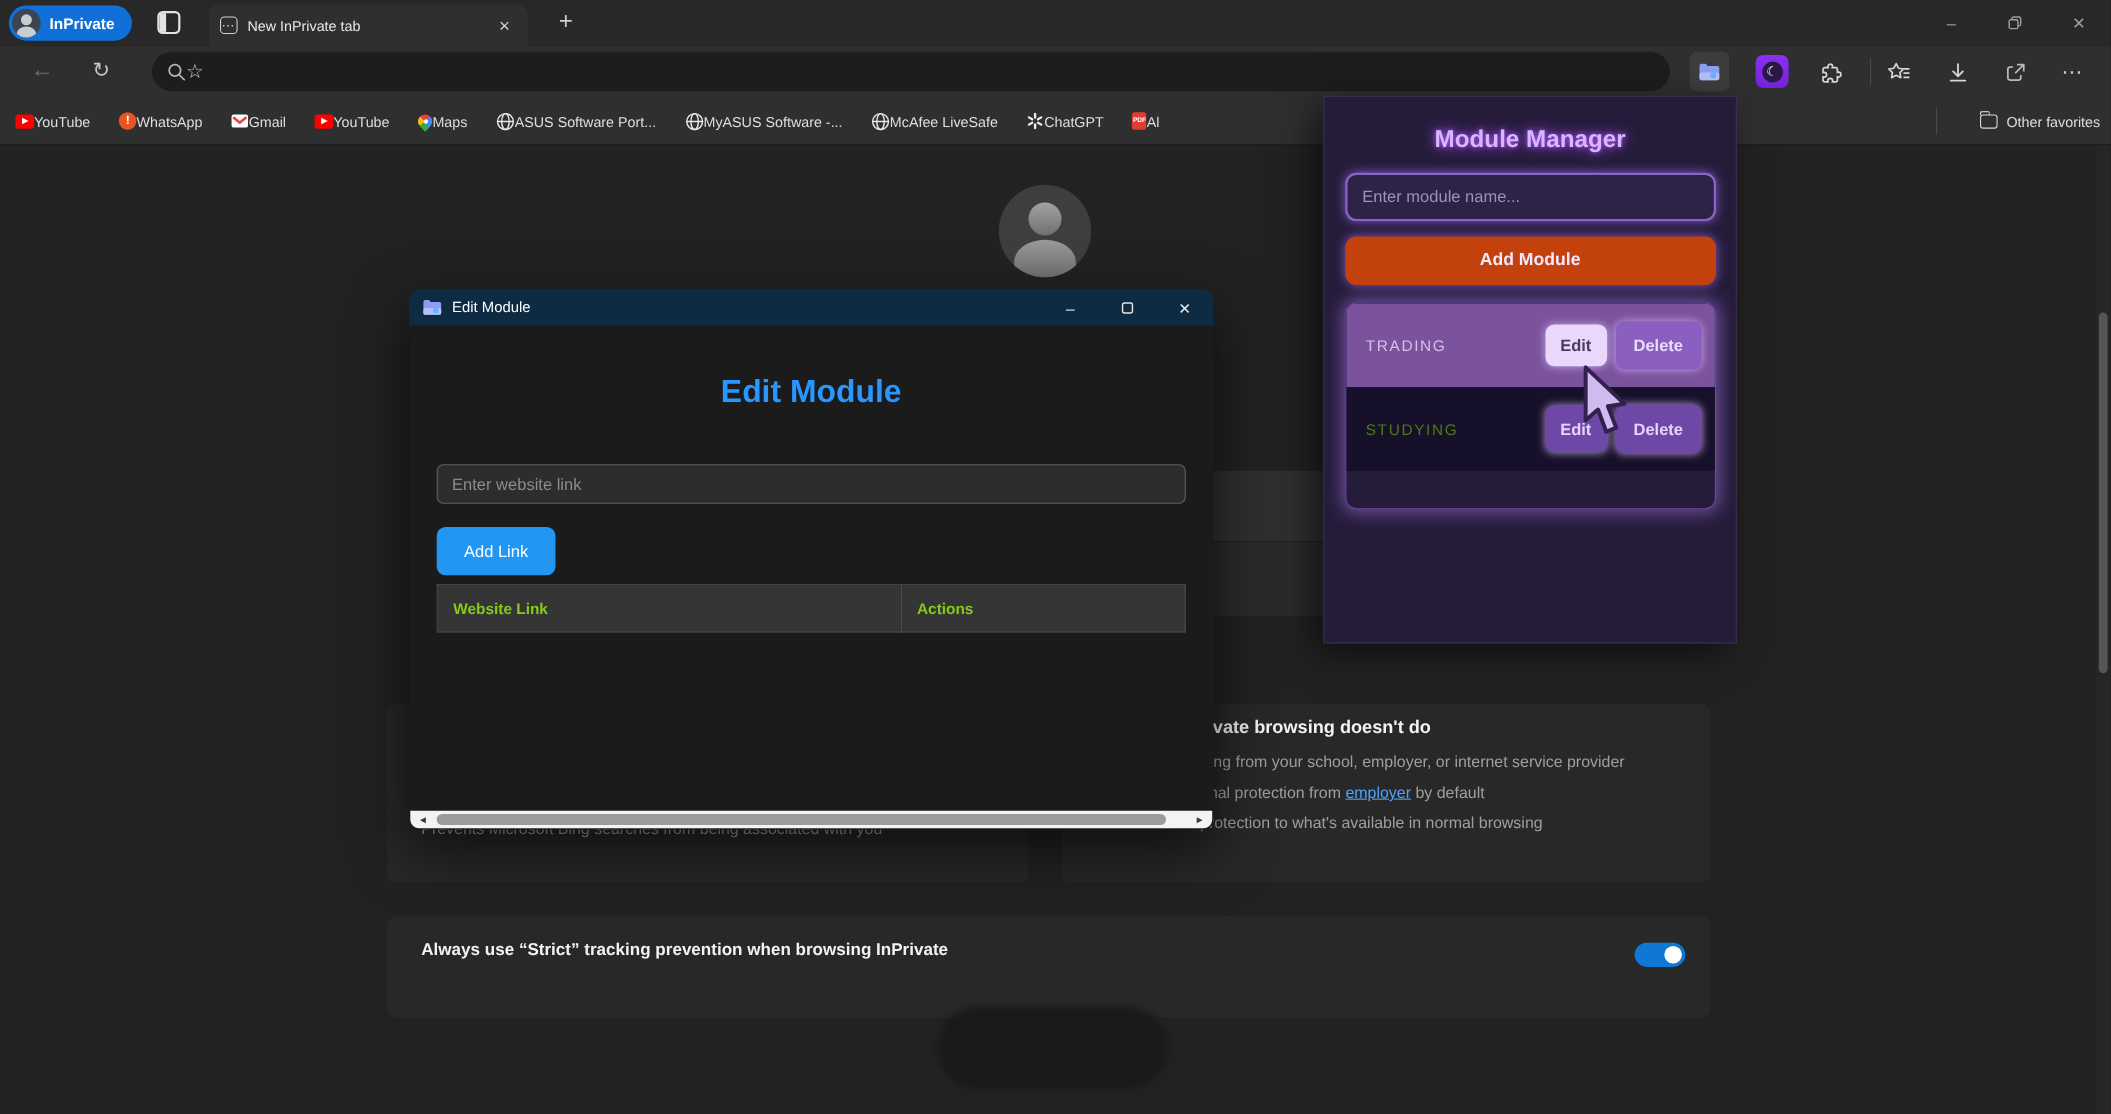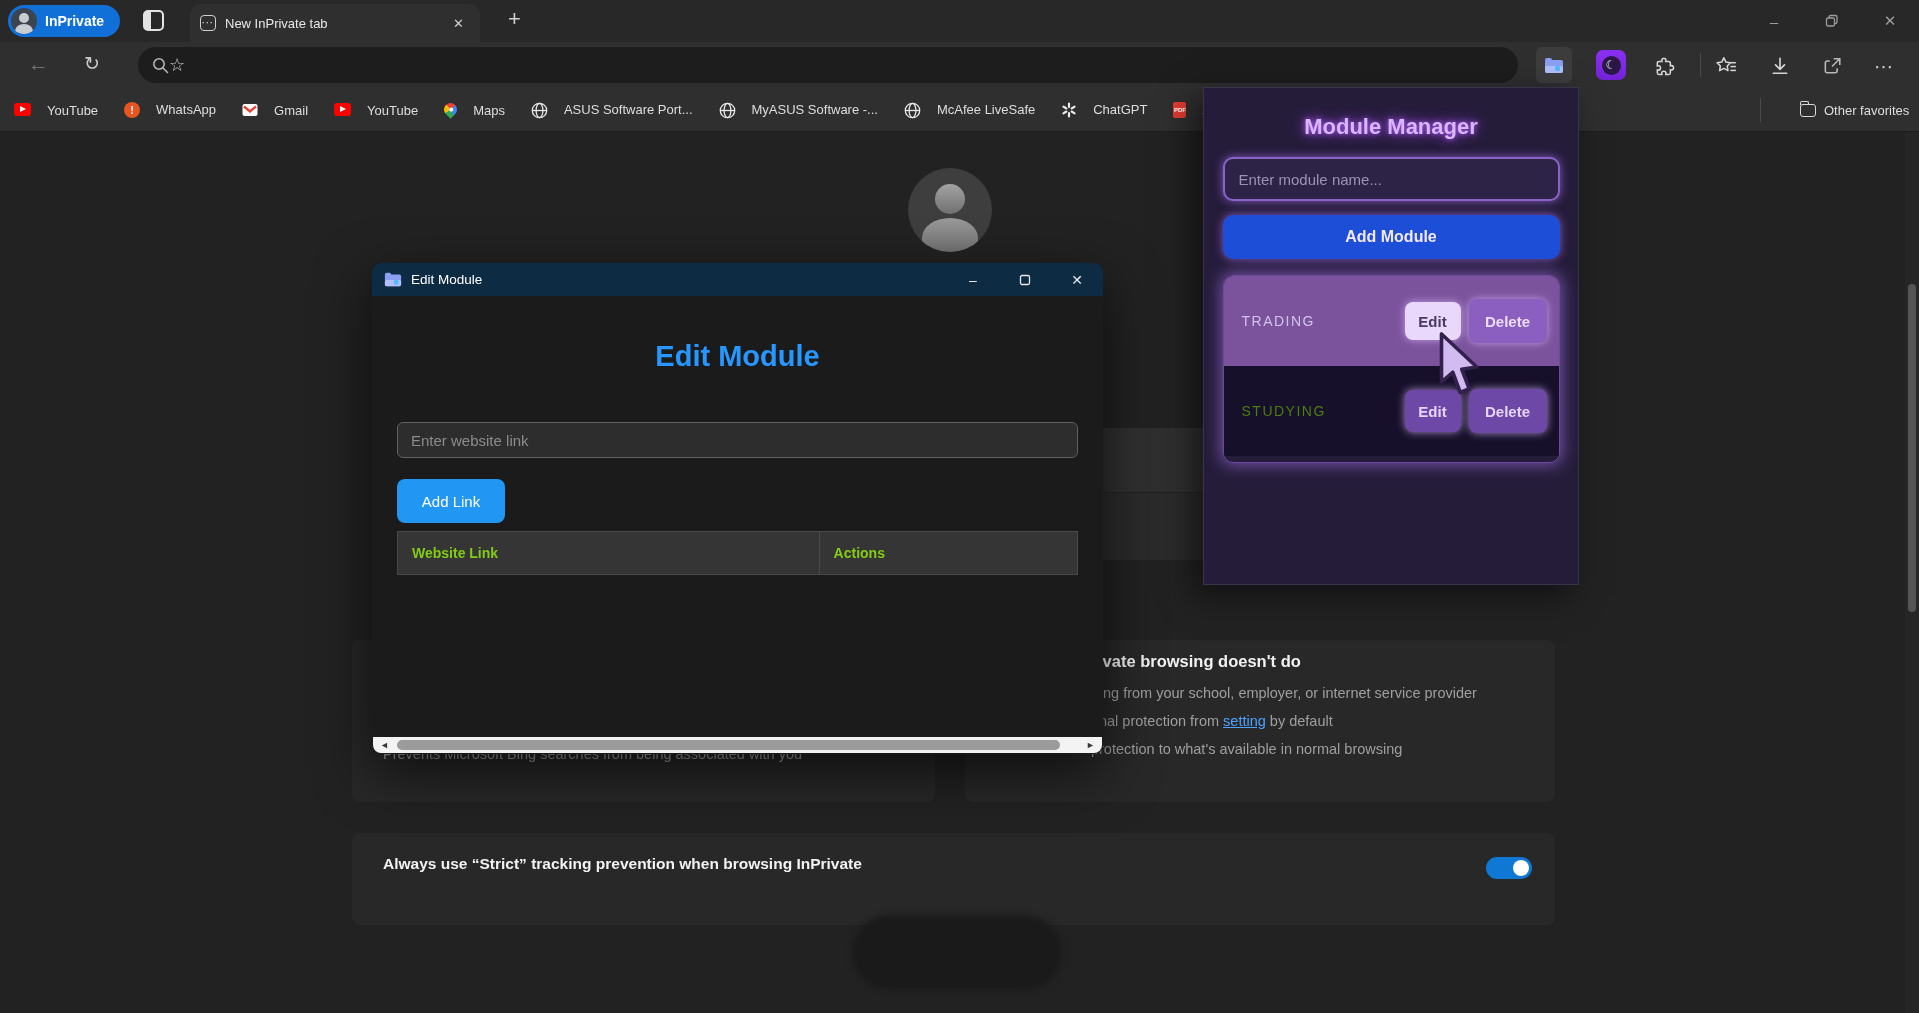--- a/index.html
+++ b/index.html
@@ -47,21 +47,21 @@
   .ext-purple { position:absolute; left:1596px; top:8px; width:30px; height:30px; border-radius:7px;
                 background:linear-gradient(#8b30f3,#7322d6); display:flex; align-items:center; justify-content:center; }
   .ext-purple .disc { width:19px; height:19px; border-radius:50%; background:#2a1745; color:#fff;
                       font-size:12px; text-align:center; line-height:18px; }
   .tb-icon { position:absolute; top:12px; width:24px; height:24px; display:flex; align-items:center; justify-content:center; }
   .tb-divider { position:absolute; left:1700px; top:11px; width:1px; height:24px; background:#4a4a4a; }
   .more-dots { color:#c9c9c9; font-size:19px; letter-spacing:1px; }
 
   .favbar { position:absolute; left:0; top:88px; width:100%; height:44px; background:#2f2f2f; border-bottom:1px solid #1c1c1c; }
   .fav-items { position:absolute; left:14px; top:0; height:44px; display:flex; align-items:center; gap:26px; }
-  .fav-item { display:flex; gap:16px; color:#dedede; font-size:13px; white-space:nowrap; }
+  .fav-item { display:flex; align-items:center; gap:0; color:#dedede; font-size:13px; white-space:nowrap; }
   .ic-yt { width:17px; height:13px; background:#f00; border-radius:3px; position:relative; }
   .ic-yt::before { content:""; position:absolute; left:6px; top:3.5px; border-left:6px solid #fff; border-top:3px solid transparent; border-bottom:3px solid transparent; }
   .ic-alert { width:16px; height:16px; border-radius:50%; background:#e95420; color:#fff; font-weight:bold; font-size:11px; text-align:center; line-height:16px; }
   .ic-pin { width:13px; height:13px; border-radius:50% 50% 50% 0; transform:rotate(-45deg);
             background:conic-gradient(#ea4335 0 25%, #4285f4 25% 55%, #34a853 55% 78%, #fbbc04 78% 100%); position:relative; }
   .ic-pin::before { content:""; position:absolute; left:4.5px; top:4.5px; width:4px; height:4px; border-radius:50%; background:#fff; }
   .ic-pdf { width:13px; height:16px; background:#e03c31; border-radius:2px; color:#fff; font-size:6px; font-weight:bold;
             text-align:center; line-height:16px; position:relative; }
   .other-fav { position:absolute; left:1800px; top:0; height:44px; display:flex; align-items:center; color:#dedede; font-size:13px; gap:8px; }
   .fav-divider { position:absolute; left:1760px; top:10px; width:1px; height:24px; background:#4a4a4a; }
@@ -118,26 +118,26 @@
 
   
   .mm { position:absolute; left:1203px; top:87px; width:376px; height:498px; background:#251c3a;
         border:1px solid rgba(255,255,255,.10); box-shadow:-10px 10px 32px rgba(0,0,0,.55); z-index:20; }
   .mm-title { margin-top:26px; text-align:center; color:#dab6ff; font-size:22px; font-weight:bold;
               text-shadow:0 0 14px #a855f7, 0 0 5px #a855f7; }
   .mm-input { display:block; margin:17px auto 0; width:337px; height:44px; background:#2c2347;
               border:2px solid #8a63c9; border-radius:10px; box-shadow:0 0 10px rgba(154,104,224,.8);
               color:#cfc4e4; font-size:15px; padding:0 14px; outline:none; font-family:"Liberation Sans",sans-serif; }
   .mm-input::placeholder { color:#9d92b5; }
-  .mm-add { display:block; margin:14px auto 16px; width:337px; height:44px; background:#1d4ed8; border:none;
+  .mm-add { display:block; margin:14px auto 16px; width:337px; height:44px; background:#c2410c; border:none;
             border-radius:10px; box-shadow:0 0 10px rgba(154,104,224,.8); color:#f3e8ff; font-size:16px;
             font-weight:bold; font-family:"Liberation Sans",sans-serif; }
   .mm-list { margin:15px auto 0; width:337px; height:188px; border-radius:10px; overflow:hidden;
              border:1px solid #6b4a9e; box-shadow:0 0 16px 2px rgba(170,120,240,.6); }
-  .mm-row { height:90px; display:flex; align-items:center; padding:0 12px 0 18px; }
+  .mm-row { height:76px; display:flex; align-items:center; padding:0 12px 0 18px; }
   .mm-row-a { background:#7b529c; }
   .mm-row-b { background:#17102a; }
   .mm-name { flex:1; font-size:14px; letter-spacing:1.5px; }
   .mm-row-a .mm-name { color:#d5c2ec; }
   .mm-row-b .mm-name { color:#4d7c0f; }
   .mm-btn { border:none; border-radius:8px; font-weight:bold; font-size:15px; margin-left:8px;
             box-shadow:0 0 8px rgba(215,185,255,.75); font-family:"Liberation Sans",sans-serif; }
   .mm-edit-a { width:56px; height:38px; background:#e9d8fb; color:#4a3a63; }
   .mm-del-a  { width:78px; height:44px; background:#8a5fc0; color:#ecdcff; }
   .mm-edit-b { width:56px; height:42px; background:#6d48a6; color:#e6d4fc; }
@@ -306,21 +306,21 @@
       <div class="body"></div>
   </div>
   <div class="bg-block-a"></div>
   <div class="bg-block-b"></div>
 
   <div class="card card-left"></div>
   <div class="card card-right"></div>
 
   <div class="pg-heading">What InPrivate browsing doesn't do</div>
   <div class="pg-line" style="left:995px; top:685px;">Hide your browsing from your school, employer, or internet service provider</div>
-  <div class="pg-line" style="left:995px; top:713px;"><span>Give you additional protection from </span><span class="pg-link">setting</span><span> by default</span></div>
+  <div class="pg-line" style="left:995px; top:713px;"><span>Give you additional protection from </span><span class="pg-link">employer</span><span> by default</span></div>
   <div class="pg-line" style="left:995px; top:741px;">Add additional protection to what's available in normal browsing</div>
   <div class="pg-line" style="left:383px; top:746px;">Prevents Microsoft Bing searches from being associated with you</div>
 
   <div class="card card-toggle"></div>
   <div class="tg-title">Always use “Strict” tracking prevention when browsing InPrivate</div>
   <div class="toggle">
       <div class="knob"></div>
     </div>
 
   <div class="blob"></div>

